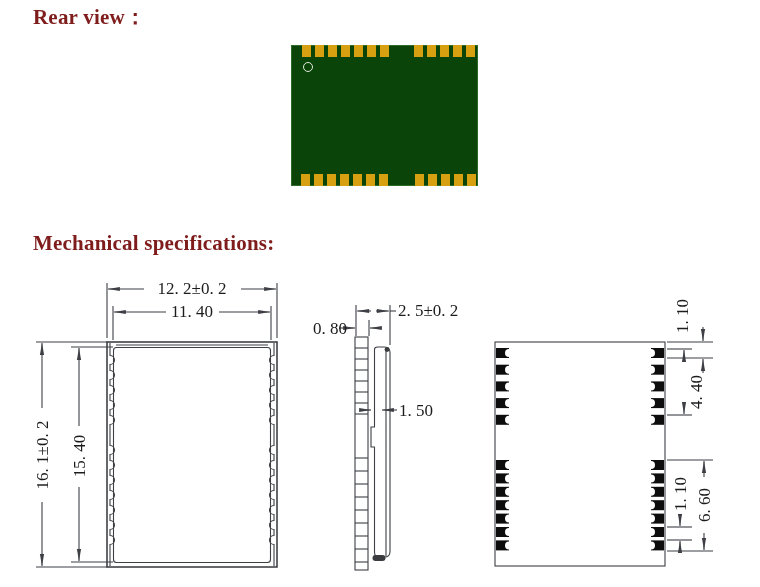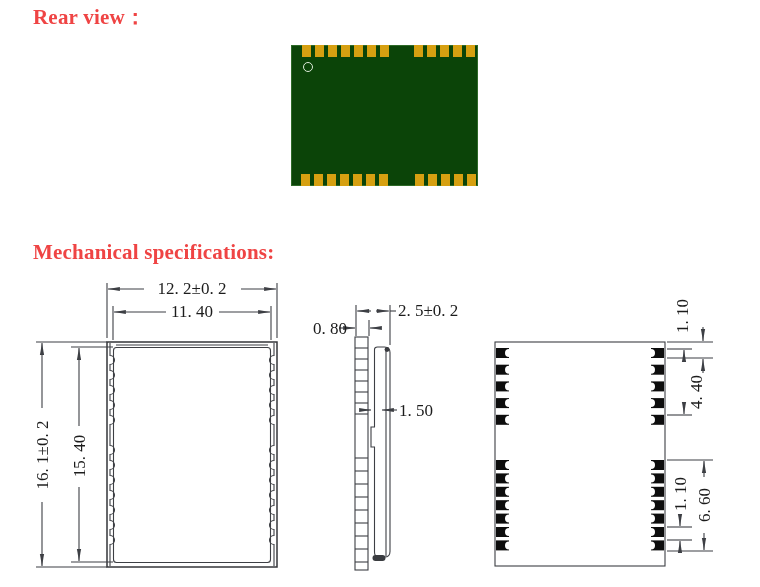--- a/index.html
+++ b/index.html
@@ -1,25 +1,25 @@
 <!DOCTYPE html>
 <html><head>
 <meta charset="utf-8">
 <style>
   html,body{margin:0;padding:0;}
   body{
     width:760px;height:587px;position:relative;background:#ffffff;
     font-family:"Liberation Serif", serif;overflow:hidden;
   }
   .heading{
-    position:absolute;left:33px;font-weight:bold;font-size:21px;color:#ef4444;
+    position:absolute;left:33px;font-weight:bold;font-size:21px;color:#7f1d1d;
     letter-spacing:0.2px;white-space:nowrap;
   }
   #rear-heading{top:3px;}
-  #mech-heading{top:240px;}
+  #mech-heading{top:231px;}
   
   #pcb{
     position:absolute;left:291px;top:45px;width:187px;height:141px;
     background:#0b4408;border:1px solid #2e6a28;box-sizing:border-box;
   }
   .padrow{position:absolute;height:12px;}
   .padrow7{width:87px;background:repeating-linear-gradient(90deg,#d6a011 0 9px,rgba(0,0,0,0) 9px 13px);}
   .padrow5{width:61px;background:repeating-linear-gradient(90deg,#d6a011 0 9px,rgba(0,0,0,0) 9px 13px);}
   .top0{top:-1px;} .bot0{bottom:-1px;}
   #fiducial{

